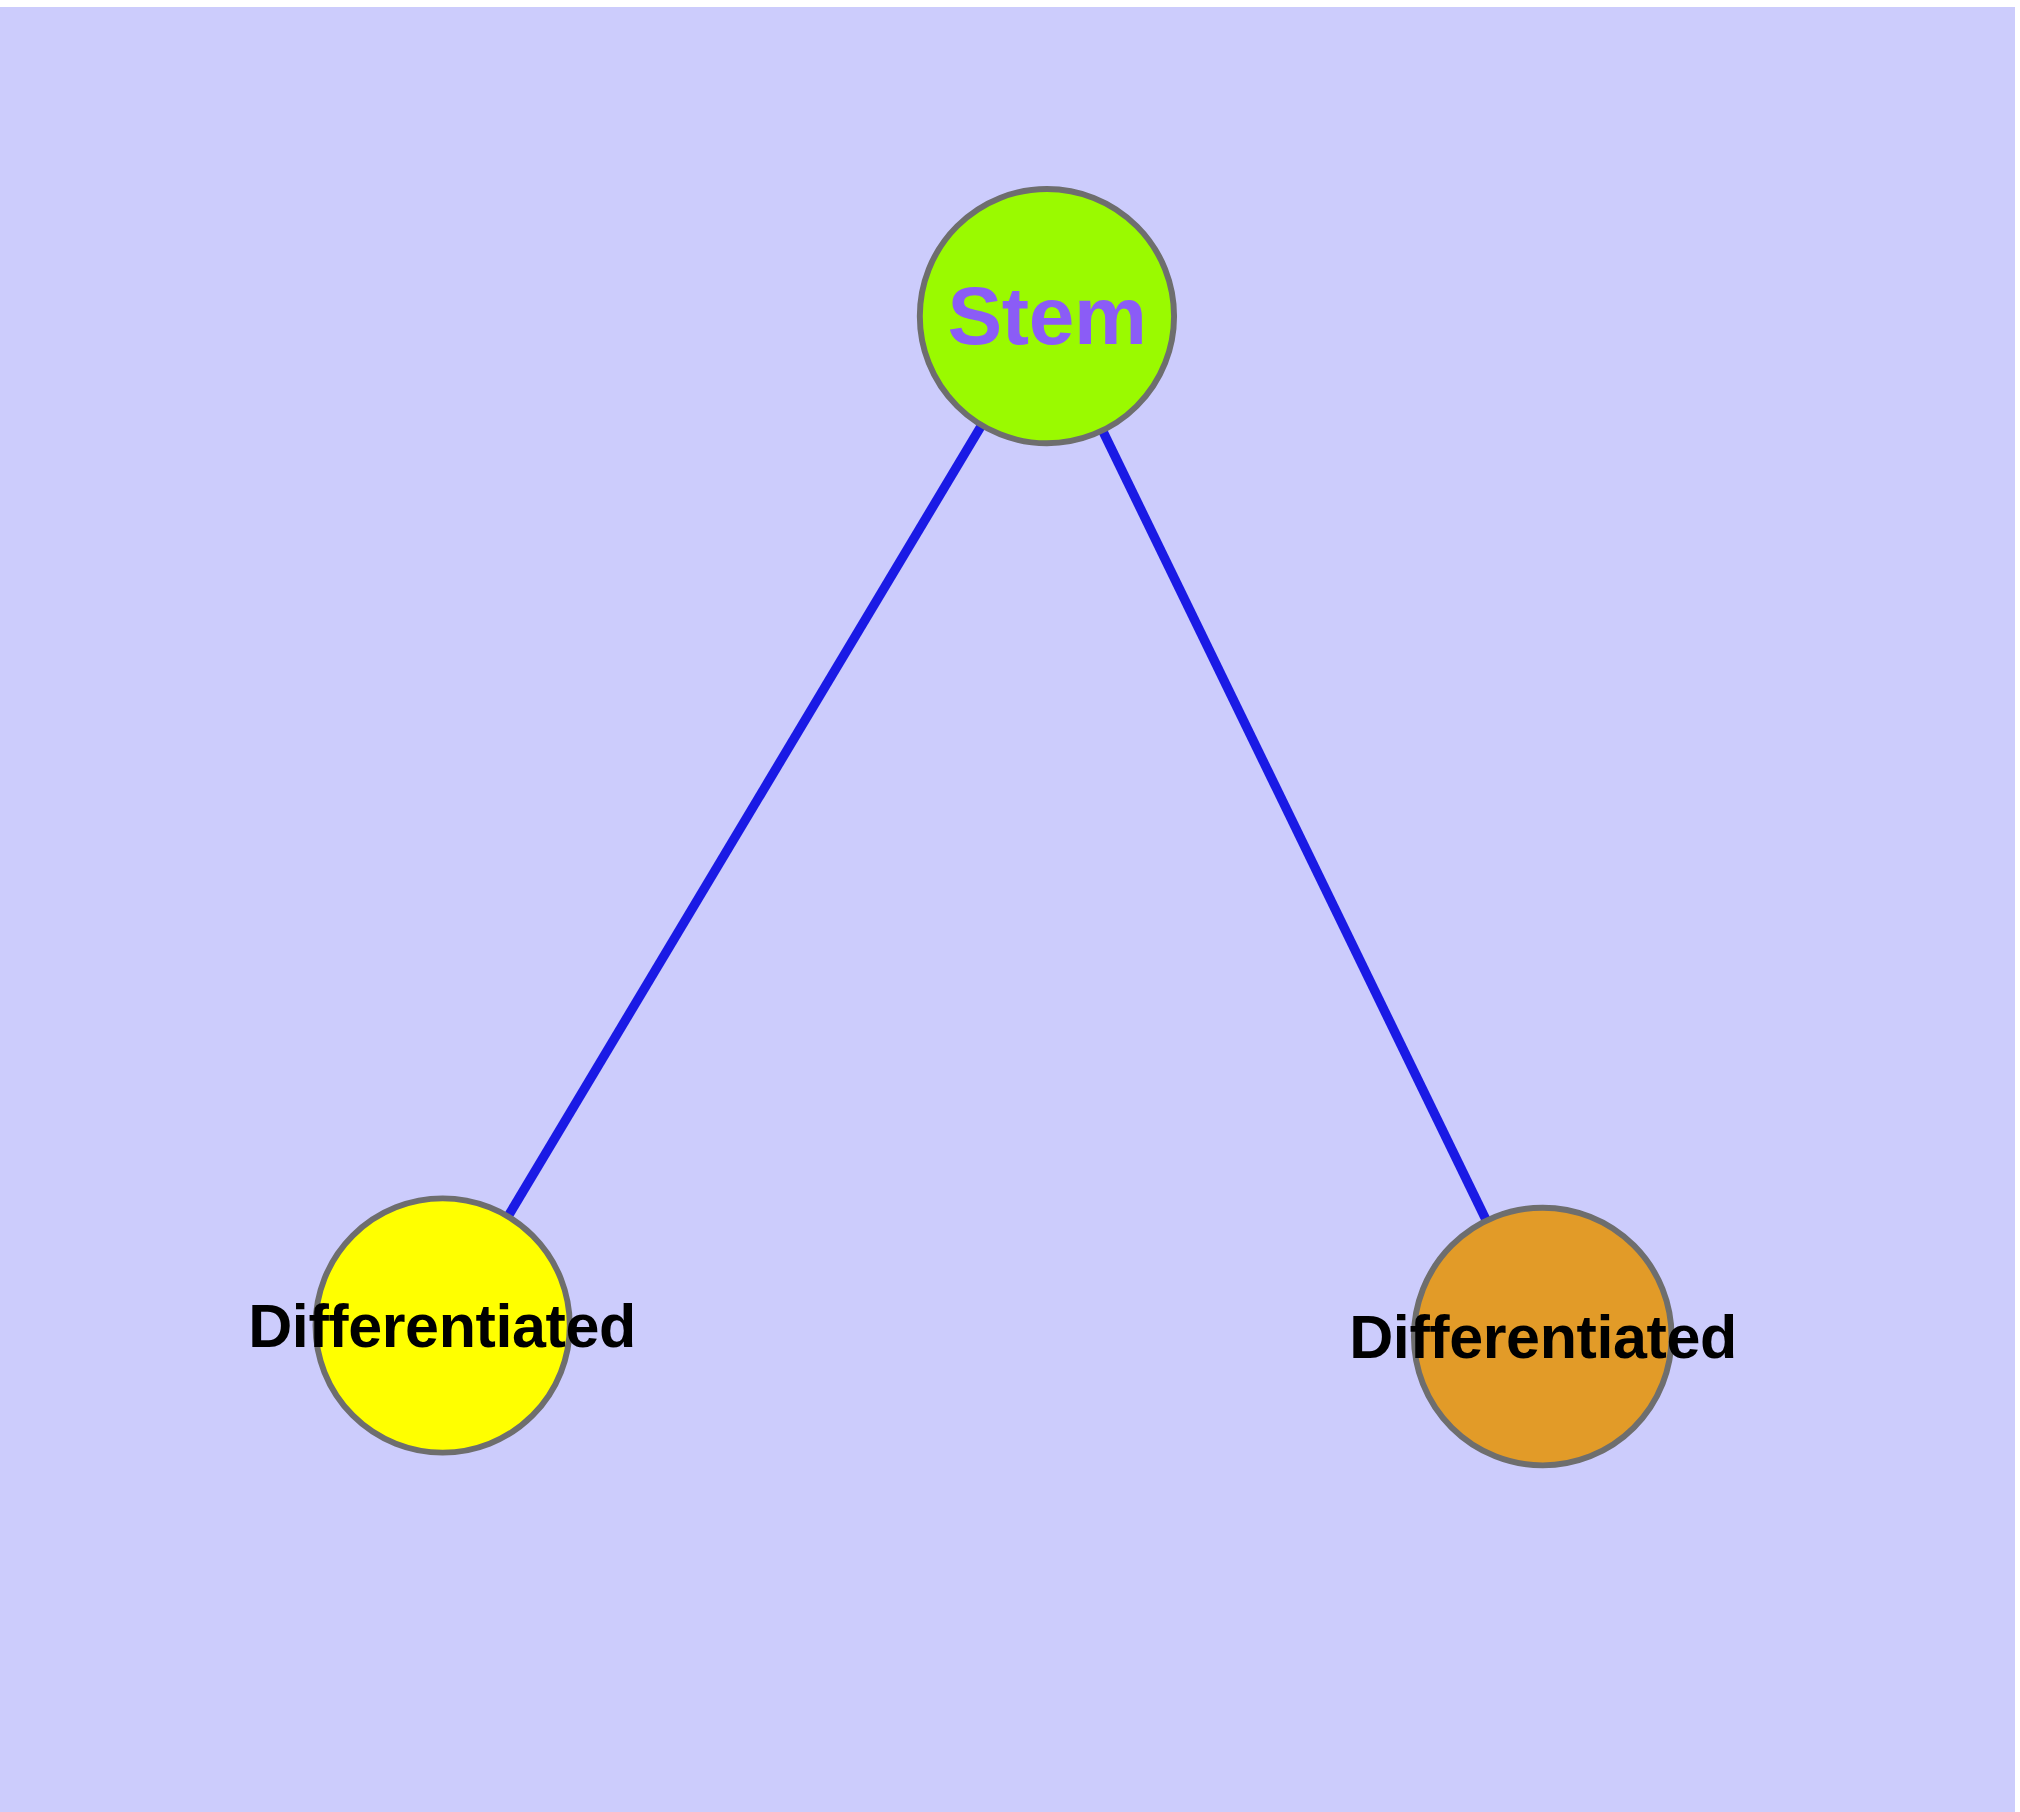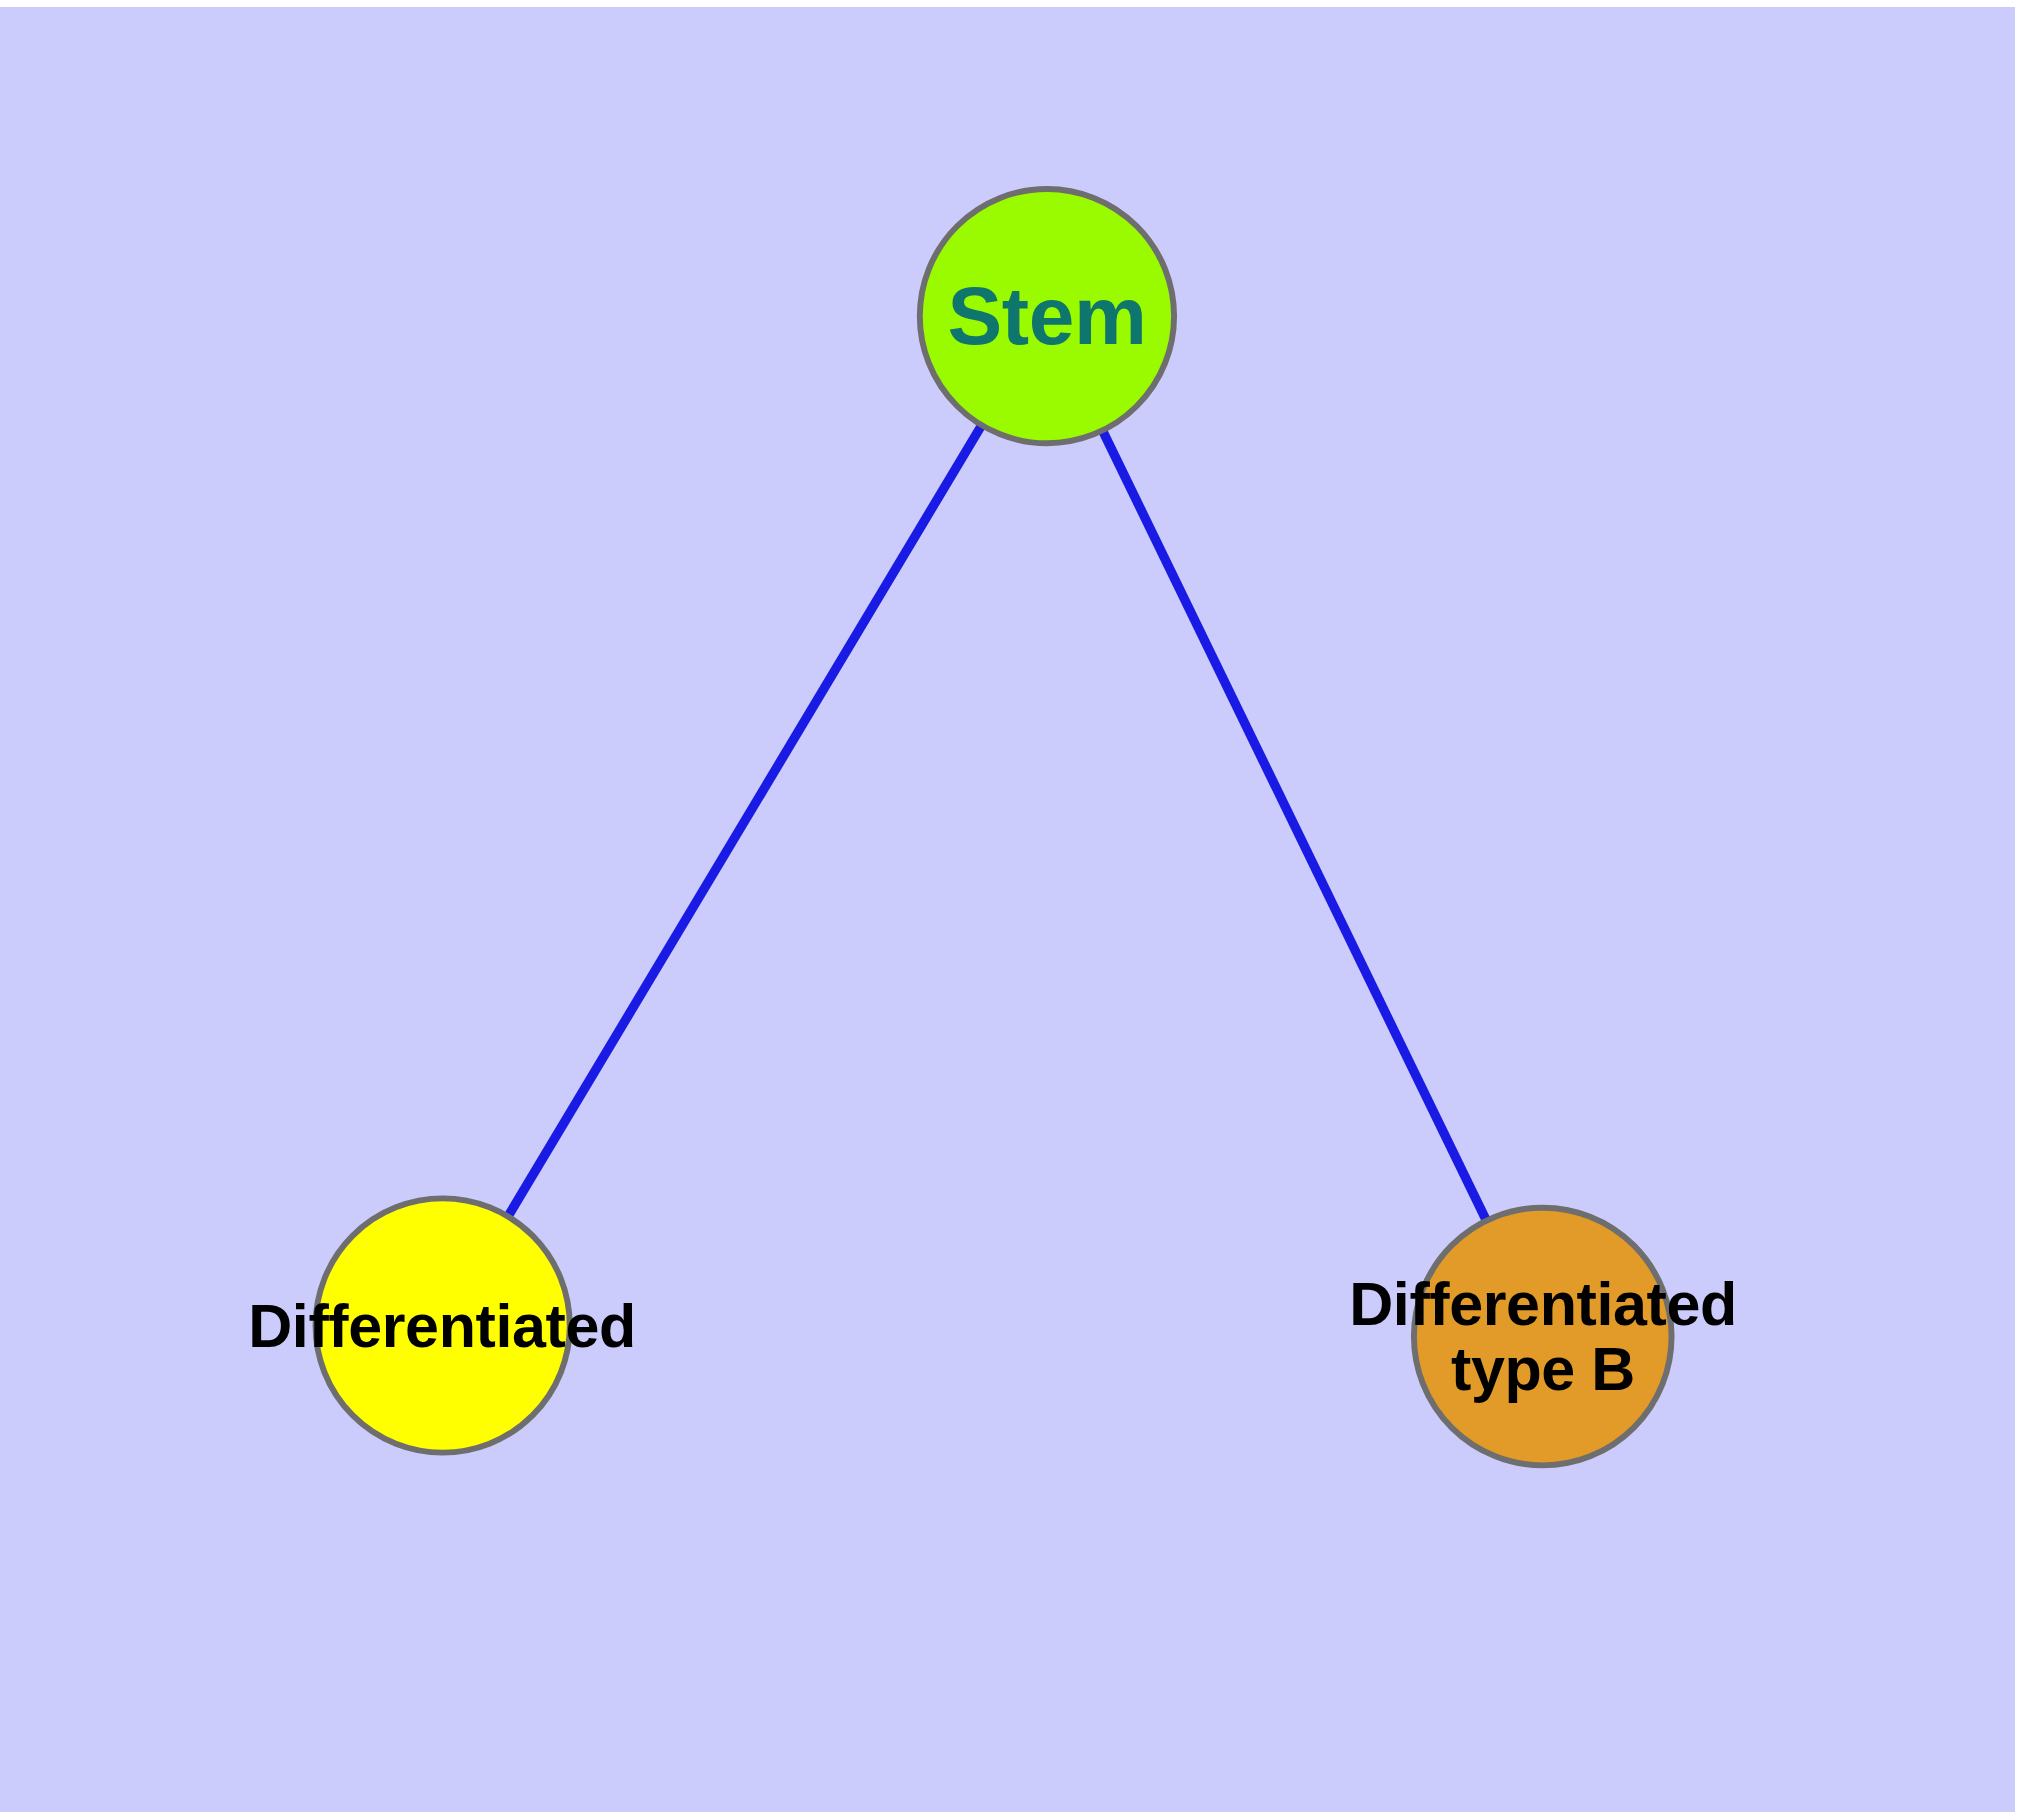--- a/index.html
+++ b/index.html
@@ -71,20 +71,20 @@
       <line class="edge-line" x1="1235" y1="373" x2="522" y2="1564" stroke="#1a1ae5"></line>
       <line class="edge-line" x1="1235" y1="373" x2="1820" y2="1577" stroke="#1a1ae5"></line>
     </g>
     <g>
       <circle class="node-circle" cx="1235" cy="373" r="150" fill="#9afa00" stroke="#6e6e6e"></circle>
       <circle class="node-circle" cx="522" cy="1564" r="150" fill="#ffff00" stroke="#6e6e6e"></circle>
       <circle class="node-circle" cx="1820" cy="1577" r="152" fill="#e29b28" stroke="#6e6e6e"></circle>
     </g>
   </svg>
 
-  <div class="node-label" id="label-stem" style="left: 1047px; top: 316px; color: #0f766e;">Stem</div>
+  <div class="node-label" id="label-stem" style="left: 1047px; top: 316px; color: #8b5cf6;">Stem</div>
 
   <div class="node-label" id="label-type-a" style="left: 442px; top: 1326px; color: rgb(0, 0, 0);"><span>Differentiated</span><br></div>
 
-  <div class="node-label" id="label-type-b" style="left: 1543px; top: 1337px; color: rgb(0, 0, 0);"><span>Differentiated</span><br><span>type B</span></div>
+  <div class="node-label" id="label-type-b" style="left: 1543px; top: 1337px; color: rgb(0, 0, 0);"><span>Differentiated</span><br></div>
 
 </div>
 
 
 </body></html>

